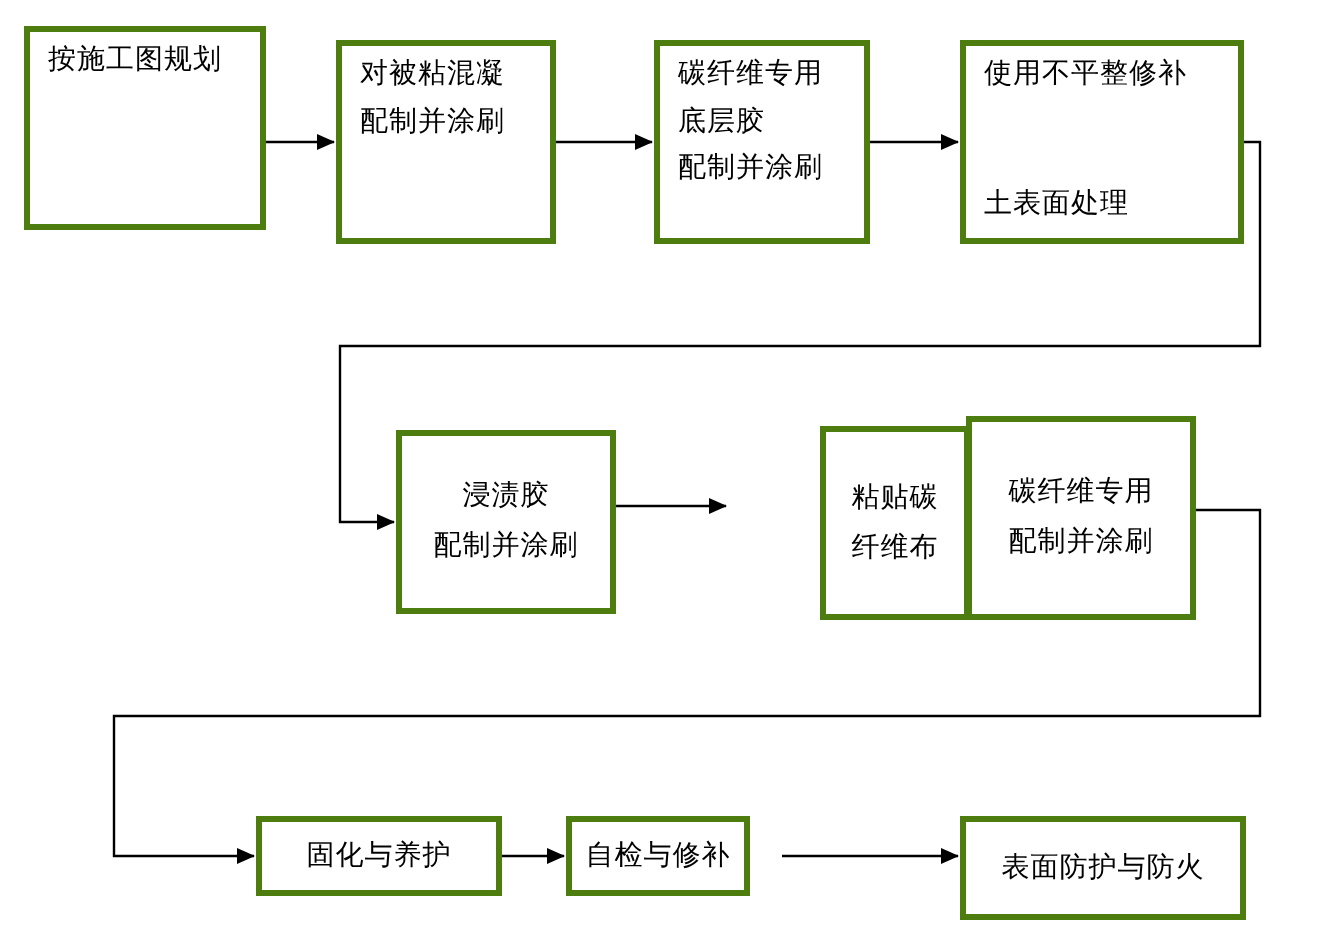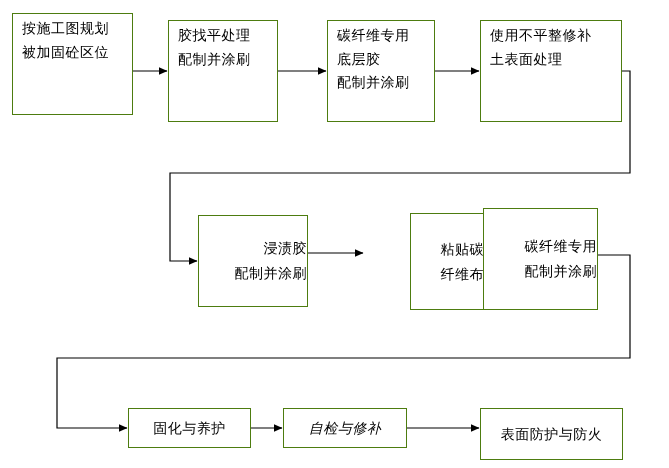--- a/index.html
+++ b/index.html
@@ -19,21 +19,21 @@
     position: absolute;
     left: 0;
     top: 0;
     width: 669px;
     height: 468px;
     pointer-events: none;
   }
   .node {
     position: absolute;
     box-sizing: border-box;
-    border: 1px solid #4d7c0f;
+    border: 3px solid #4d7c0f;
     background: #ffffff;
     display: flex;
     flex-direction: column;
     color: #000000;
     font-size: 14px;
     line-height: 1.05;
   }
   .node .line {
     white-space: nowrap;
     letter-spacing: 0.5px;
@@ -41,21 +41,21 @@
   
   .n-top {
     justify-content: flex-start;
     align-items: flex-start;
     padding: 7px 0 0 9px;
   }
   .n-top .line { margin-bottom: 9px; }
   
   .n-mid {
     justify-content: center;
-    align-items: flex-end;
+    align-items: center;
     padding-left: 0;
   }
   .n-mid .line { margin-bottom: 10px; }
   .n-mid .line:last-child { margin-bottom: 0; }
   .n-center {
     justify-content: center;
     align-items: center;
     padding: 0;
   }
   .n-center .line { margin: 0; }
@@ -78,50 +78,49 @@
         <polyline points="308,253 363,253" fill="none" stroke="#000000" stroke-width="1.2" stroke-linejoin="miter" marker-end="url(#ah)"></polyline>
         <polyline points="439,253 482,253" fill="none" stroke="#000000" stroke-width="1.2" stroke-linejoin="miter" marker-end="url(#ah)"></polyline>
         <polyline points="598,255 630,255 630,358 57,358 57,428 127,428" fill="none" stroke="#000000" stroke-width="1.2" stroke-linejoin="miter" marker-end="url(#ah)"></polyline>
         <polyline points="233,428 282,428" fill="none" stroke="#000000" stroke-width="1.2" stroke-linejoin="miter" marker-end="url(#ah)"></polyline>
         <polyline points="391,428 479,428" fill="none" stroke="#000000" stroke-width="1.2" stroke-linejoin="miter" marker-end="url(#ah)"></polyline>
       </g>
   </svg>
   <div id="node-layer">
       <div class="node n-top" style="left: 12px; top: 13px; width: 121px; height: 102px;">
         <div class="line">按施工图规划</div>
-        <div class="line">被加固砼区位</div>
       </div>
       <div class="node n-top" style="left: 168px; top: 20px; width: 110px; height: 102px;">
-        <div class="line">胶找平处理</div>
+        <div class="line">对被粘混凝</div>
         <div class="line">配制并涂刷</div>
       </div>
       <div class="node n-top" style="left: 327px; top: 20px; width: 108px; height: 102px;">
         <div class="line">碳纤维专用</div>
         <div class="line">底层胶</div>
         <div class="line">配制并涂刷</div>
       </div>
-      <div class="node n-top" style="left: 480px; top: 20px; width: 142px; height: 102px;">
+      <div class="node n-top" style="left: 480px; top: 20px; width: 142px; height: 102px; justify-content: space-between;">
         <div class="line">使用不平整修补</div>
         <div class="line">土表面处理</div>
       </div>
       <div class="node n-mid" style="left: 198px; top: 215px; width: 110px; height: 92px;">
         <div class="line">浸渍胶</div>
         <div class="line">配制并涂刷</div>
       </div>
       <div class="node n-mid" style="left: 364px; top: 213px; width: 75px; height: 97px; margin-left: 46px;">
         <div class="line">粘贴碳</div>
         <div class="line">纤维布</div>
       </div>
       <div class="node n-mid" style="left: 483px; top: 208px; width: 115px; height: 102px;">
         <div class="line">碳纤维专用</div>
         <div class="line">配制并涂刷</div>
       </div>
       <div class="node n-center" style="left: 128px; top: 408px; width: 123px; height: 40px;">
         <div class="line">固化与养护</div>
       </div>
-      <div class="node n-center" style="left: 283px; top: 408px; width: 124px; height: 40px; font-style: italic;">
+      <div class="node n-center" style="left: 283px; top: 408px; width: 92px; height: 40px;">
         <div class="line">自检与修补</div>
       </div>
       <div class="node n-center" style="left: 480px; top: 408px; width: 143px; height: 52px;">
         <div class="line">表面防护与防火</div>
       </div>
     </div>
 </div>
 
 </body></html>

